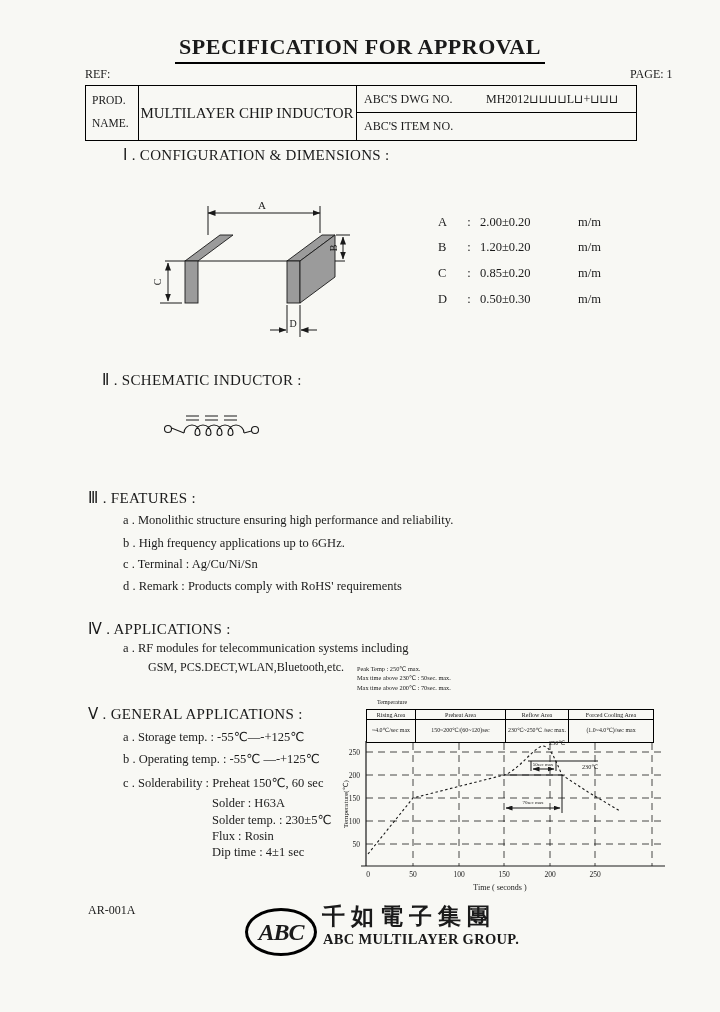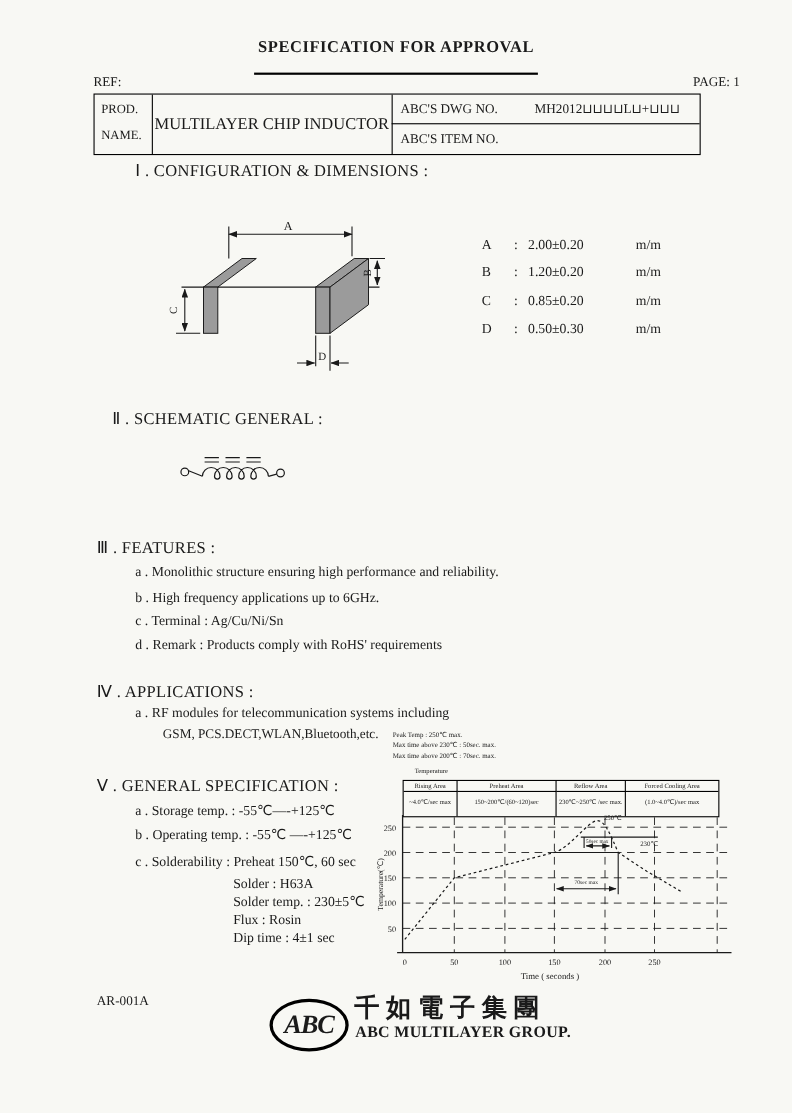--- a/index.html
+++ b/index.html
@@ -1,21 +1,21 @@
 <!DOCTYPE html>
 <html><head>
 <meta charset="utf-8">
 <style>
   html,body{margin:0;padding:0;}
   .page{position:relative;width:720px;height:1012px;background:#f8f8f4;
         font-family:"Liberation Serif","DejaVu Sans",serif;color:#1a1a1a;overflow:hidden;}
   .abs{position:absolute;}
   .title-wrap{left:0;right:0;top:34px;text-align:center;}
-  .title{display:inline-block;font-size:15px;font-weight:bold;letter-spacing:.5px;
-         border-bottom:2px solid #000;padding:0 4px 14px 4px;}
+  .title{display:inline-block;font-size:22px;font-weight:bold;letter-spacing:.5px;
+         border-bottom:2px solid #000;padding:0 4px 2px 4px;}
   .small{font-size:12px;}
   .htable{left:85px;top:85px;width:550px;height:54px;border:1.6px solid #000;}
   .htable .v1{position:absolute;left:52px;top:0;bottom:0;border-left:1.2px solid #000;}
   .htable .v2{position:absolute;left:270px;top:0;bottom:0;border-left:1.2px solid #000;}
   .htable .hr{position:absolute;left:270px;right:0;top:26px;border-top:1.2px solid #000;}
   .prodcell{position:absolute;left:6px;top:3px;font-size:11.5px;line-height:23px;}
   .namecell{position:absolute;left:52px;width:218px;top:0;bottom:0;display:flex;
             align-items:center;justify-content:center;font-size:15px;}
   .lblcell{position:absolute;font-size:12px;}
   .heading{font-size:15px;letter-spacing:.3px;}
@@ -117,21 +117,21 @@
     <span class="v">0.85±0.20</span>
     <span>m/m</span>
   </div>
   <div class="dimrow" style="top:292px;">
     <span class="l">D</span>
     <span class="s">:</span>
     <span class="v">0.50±0.30</span>
     <span>m/m</span>
   </div>
 
-  <div class="abs heading" style="left:102px;top:371px;">Ⅱ . SCHEMATIC GENERAL :</div>
+  <div class="abs heading" style="left:102px;top:371px;">Ⅱ . SCHEMATIC INDUCTOR :</div>
   <svg class="abs" style="left:150px;top:403px;" width="120" height="45" viewBox="0 0 120 45">
     <g stroke="#1a1a1a" stroke-width="1.1" fill="none">
       <circle cx="18" cy="26" r="3.5"></circle>
       <circle cx="105" cy="27" r="3.5"></circle>
       <path d="M21.5,25 L34,30"></path>
       <path d="M34,30 a8,8 0 0 1 16,0 a2.5,2.5 0 0 1 -5,0 a8,8 0 0 1 16,0 a2.5,2.5 0 0 1 -5,0 a8,8 0 0 1 16,0 a2.5,2.5 0 0 1 -5,0 a8,8 0 0 1 16,0 a2.5,2.5 0 0 1 -5,0 a8,8 0 0 1 16,0"></path>
       <path d="M94,30 L101.5,28"></path>
       <line x1="36" y1="13" x2="92" y2="13" stroke-dasharray="13,6"></line>
       <line x1="36" y1="17" x2="92" y2="17" stroke-dasharray="13,6"></line>
     </g>
@@ -158,21 +158,21 @@
     <div class="hc br">Rising Area</div>
     <div class="hc br">Preheat Area</div>
     <div class="hc br">Reflow Area</div>
     <div class="hc">Forced Cooling Area</div>
     <div class="vc br">~4.0℃/sec max</div>
     <div class="vc br">150~200℃/(60~120)sec</div>
     <div class="vc br">230℃~250℃ /sec max.</div>
     <div class="vc">(1.0~4.0℃)/sec max</div>
   </div>
 
-  <div class="abs heading" style="left:88px;top:705px;">Ⅴ . GENERAL SPECIFICATION :</div>
+  <div class="abs heading" style="left:88px;top:705px;">Ⅴ . GENERAL APPLICATIONS :</div>
   <div class="abs item" style="left:123px;top:729px;">a . Storage temp. : -55℃—-+125℃</div>
   <div class="abs item" style="left:123px;top:751px;">b . Operating temp. : -55℃ —-+125℃</div>
   <div class="abs item" style="left:123px;top:775px;">c . Solderability : Preheat 150℃, 60 sec</div>
   <div class="abs item" style="left:212px;top:796px;">Solder : H63A</div>
   <div class="abs item" style="left:212px;top:812px;">Solder temp. : 230±5℃</div>
   <div class="abs item" style="left:212px;top:829px;">Flux : Rosin</div>
   <div class="abs item" style="left:212px;top:845px;">Dip time : 4±1 sec</div>
 
   <svg class="abs" style="left:338px;top:736px;" width="336" height="162" viewBox="338 736 336 162">
     <defs>

